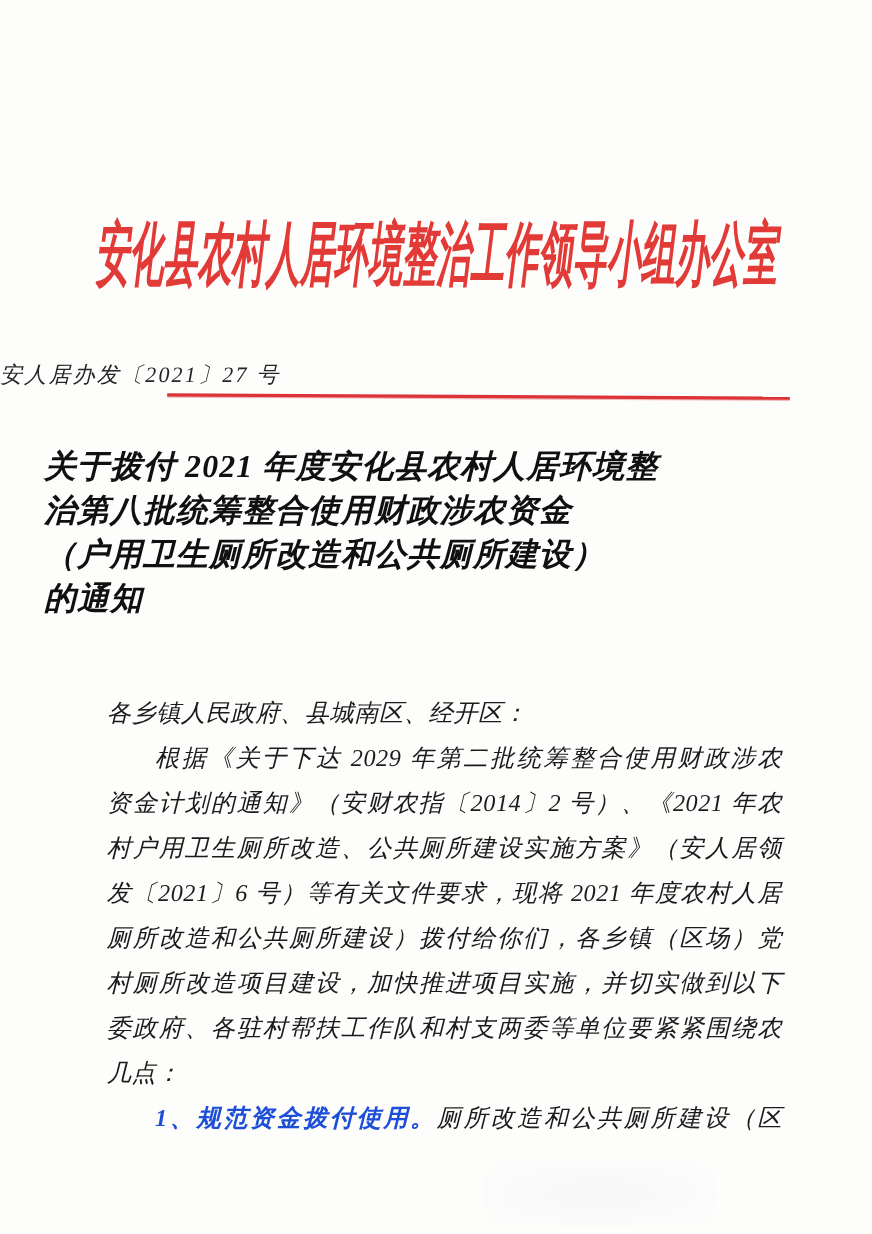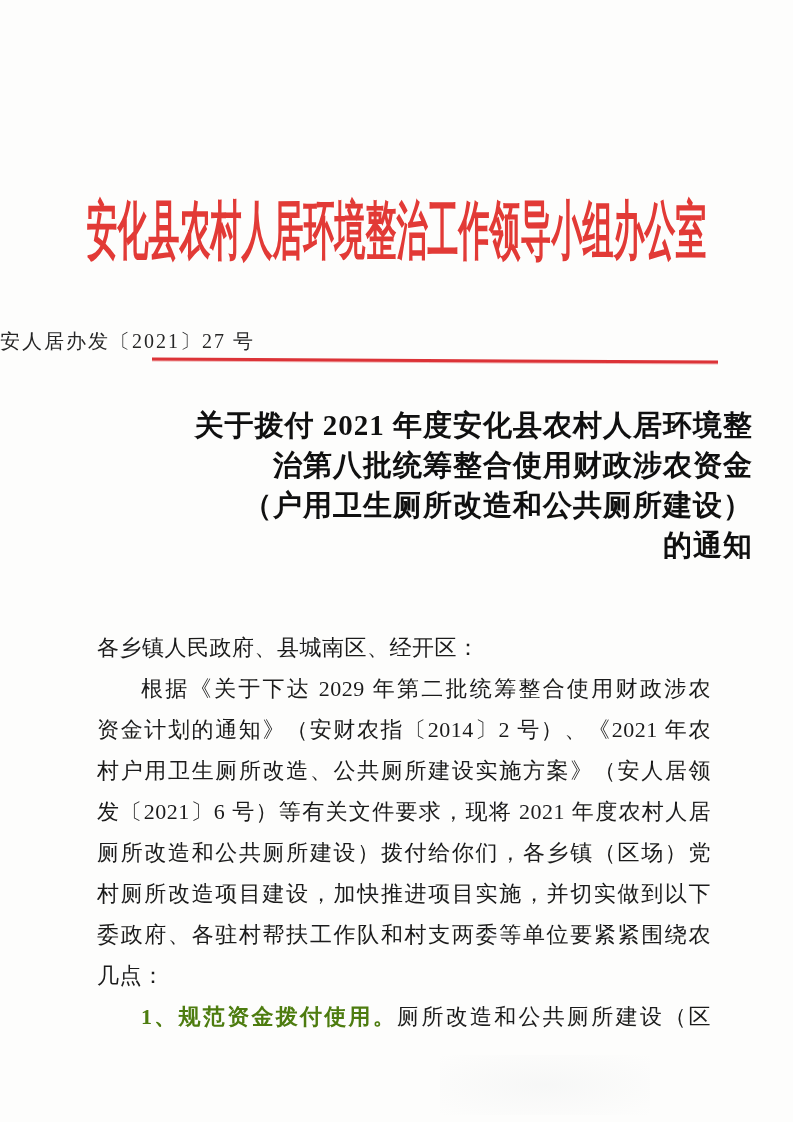--- a/index.html
+++ b/index.html
@@ -4,20 +4,21 @@
 <style>
   html, body { margin: 0; padding: 0; background: #ffffff; }
   .page {
     position: relative;
     width: 793px;
     height: 1122px;
     background: #fdfdfc;
     overflow: hidden;
     font-family: "Liberation Serif", "DejaVu Serif", serif;
     color: #1c1c1c;
+    font-style: italic;
   }
   
   .masthead {
     position: absolute;
     top: 210px; left: 0; width: 100%;
     height: 44px; line-height: 44px;
     text-align: center;
     font-size: 31px;
     font-weight: bold;
     letter-spacing: 0px;
@@ -39,21 +40,21 @@
     position: absolute;
     top: 359px; left: 152px;
     width: 566px; height: 3px;
     background: #dc3337;
     box-shadow: 0 1px 0 rgba(220,51,55,0.35);
     transform: rotate(0.3deg);
   }
   .doc-title {
     position: absolute;
     top: 405px; left: 40px; right: 40px;
-    text-align: right;
+    text-align: left;
     font-size: 29px;
     font-weight: bold;
     line-height: 40px;
     color: #101010;
     letter-spacing: 1px;
   }
   .body-block {
     position: absolute;
     top: 627px; left: 97px;
     width: 614px;
@@ -65,21 +66,21 @@
     line-height: 41px;
     white-space: nowrap;
     letter-spacing: 0.5px;
   }
   .body-block .line.fill {
     white-space: normal;
     text-align: justify;
     text-align-last: justify;
   }
   .body-block .line.indent { padding-left: 44px; }
-  .body-block .lead { font-weight: bold; color: #4d7c0f; }
+  .body-block .lead { font-weight: bold; color: #1d4ed8; }
   
   .ghosting {
     position: absolute;
     top: 1055px; left: 440px;
     width: 210px; height: 60px;
     background: radial-gradient(ellipse at center, rgba(190,195,200,0.10), rgba(255,255,255,0));
   }
 </style>
 </head>
 <body>

